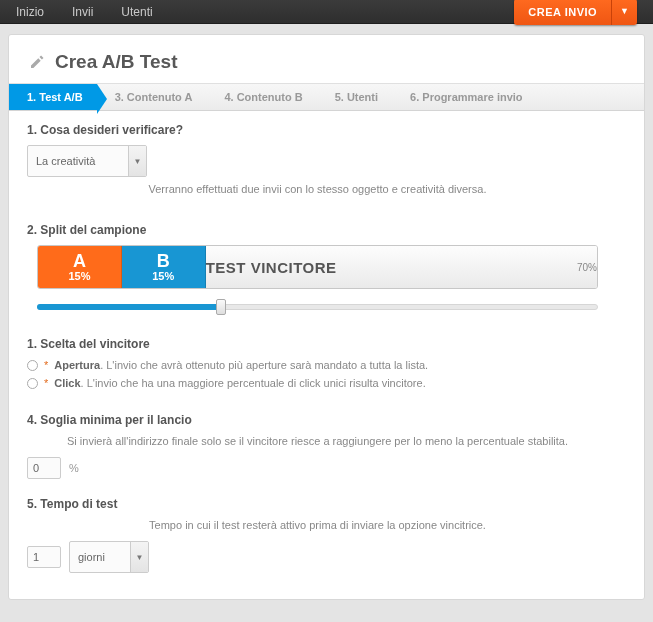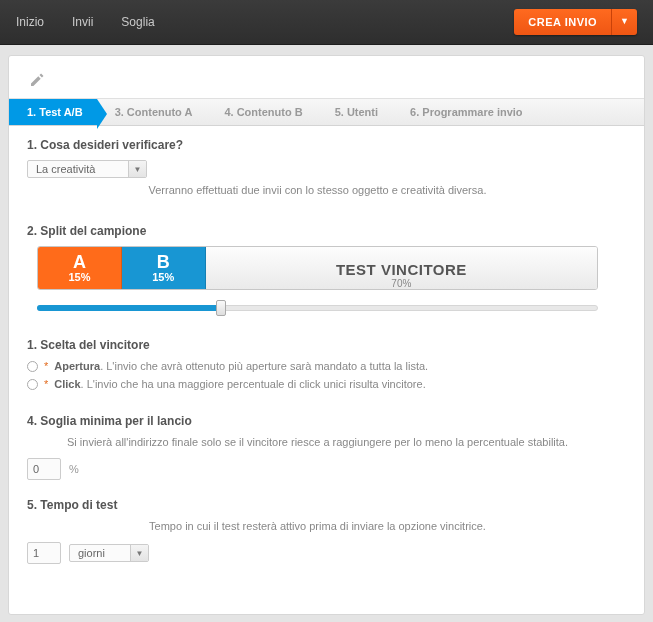--- a/index.html
+++ b/index.html
@@ -4,21 +4,21 @@
 <style>
   * { box-sizing: border-box; margin: 0; padding: 0; }
   body {
     font-family: Arial, Helvetica, sans-serif;
     background: #e4e4e4;
     font-size: 12px;
     color: #595959;
   }
   .topbar {
     background: linear-gradient(#3b3b3b, #2e2e2e);
-    height: 45px;
+    height: 24px;
     display: flex;
     align-items: center;
     padding: 0 16px;
     justify-content: space-between;
     border-bottom: 1px solid #1e1e1e;
   }
   .topnav { display: flex; gap: 28px; }
   .topnav a { color: #c9c9c9; text-decoration: none; font-size: 12px; }
   .btn-create {
     display: flex;
@@ -106,21 +106,21 @@
     color: #888;
     margin-bottom: 10px;
     text-align: center;
   }
   .select-wrap, .input-wrap {
     display: inline-flex;
     align-items: center;
     border: 1px solid #ccc;
     background: #fbfbfb;
     border-radius: 2px;
-    height: 18px;
+    height: 32px;
     overflow: hidden;
   }
   .select-wrap .val {
     padding: 0 8px;
     font-size: 11px;
     color: #666;
     min-width: 100px;
   }
   .select-wrap .arrow, .input-row .select-wrap .arrow {
     width: 18px;
@@ -149,23 +149,23 @@
     color: #fff;
   }
   .split-box .seg-a { background: #ff6b1a; border-right:1px solid rgba(0,0,0,0.15);}
   .split-box .seg-b { background: #1896d3; border-right:1px solid rgba(0,0,0,0.15);}
   .split-box .letter { font-size: 18px; font-weight: bold; line-height:1;}
   .split-box .pct { font-size: 11px; font-weight:bold;}
   .split-box .seg-win {
     flex: 1;
     background: linear-gradient(#fdfdfd,#eaeaea);
     display: flex;
-    flex-direction: column;
-    align-items: center;
-    justify-content: flex-end;
+    flex-direction: row;
+    align-items: center;
+    justify-content: space-between;
     color: #555;
   }
   .split-box .seg-win .title { font-size: 15px; font-weight: bold; letter-spacing: 0.5px;}
   .split-box .seg-win .pct { font-size: 10px; color:#888; font-weight:normal;}
   .slider {
     position: relative;
     margin: 6px 10px 4px 10px;
     height: 16px;
   }
   .slider .track {
@@ -225,33 +225,34 @@
   }
   .unit { font-size:11px; color:#999; }
 </style>
 </head>
 <body>
 
 <div class="topbar">
   <div class="topnav">
     <a>Inizio</a>
     <a>Invii</a>
-    <a>Soglia</a>
+    <a>Utenti</a>
   </div>
   <div class="btn-create">
     <div class="main">CREA INVIO</div>
     <div class="drop">▼</div>
   </div>
 </div>
 
 <div class="page">
   <div class="page-header">
     <svg class="pencil" viewBox="0 0 16 16" fill="currentColor">
         <path d="M12.1 1.5l2.4 2.4-1.6 1.6-2.4-2.4 1.6-1.6zM2 11.6l7.3-7.3 2.4 2.4L4.4 14H2v-2.4z"></path>
       </svg>
+    <h1>Crea A/B Test</h1>
   </div>
 
   <div class="wizard">
     <div class="step active">1. Test A/B</div>
     <div class="step">3. Contenuto  A</div>
     <div class="step">4. Contenuto  B</div>
     <div class="step">5. Utenti</div>
     <div class="step">6. Programmare invio</div>
   </div>
 

